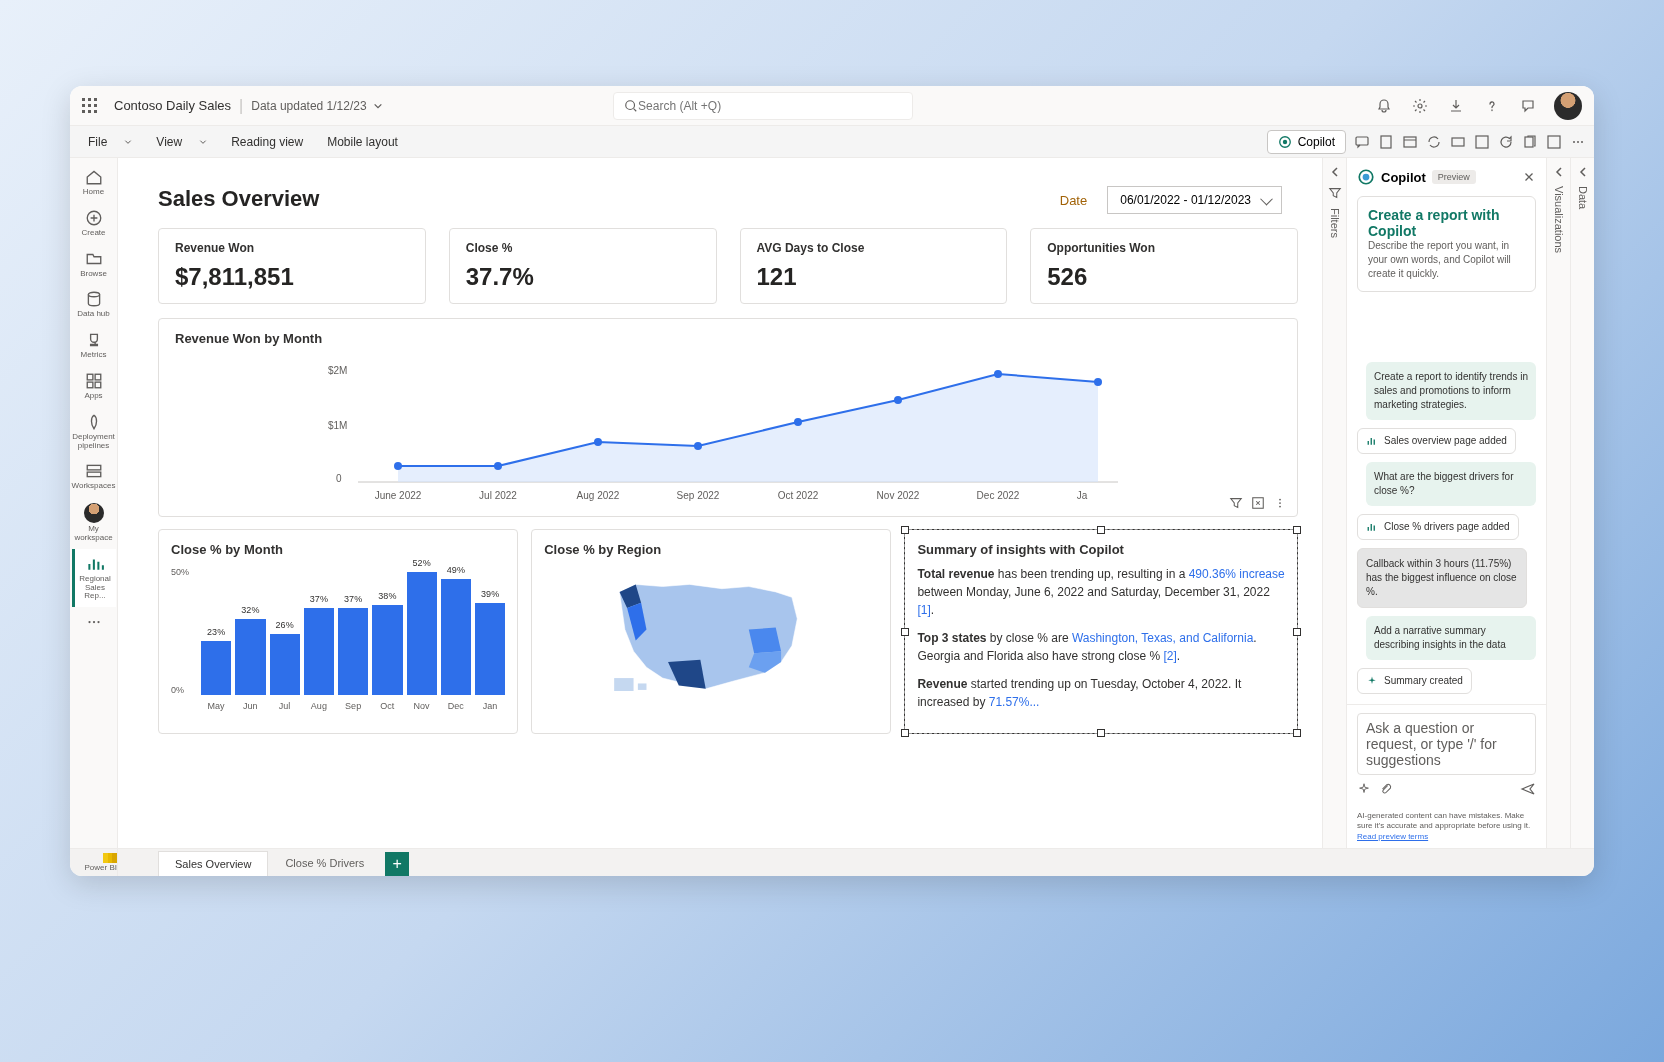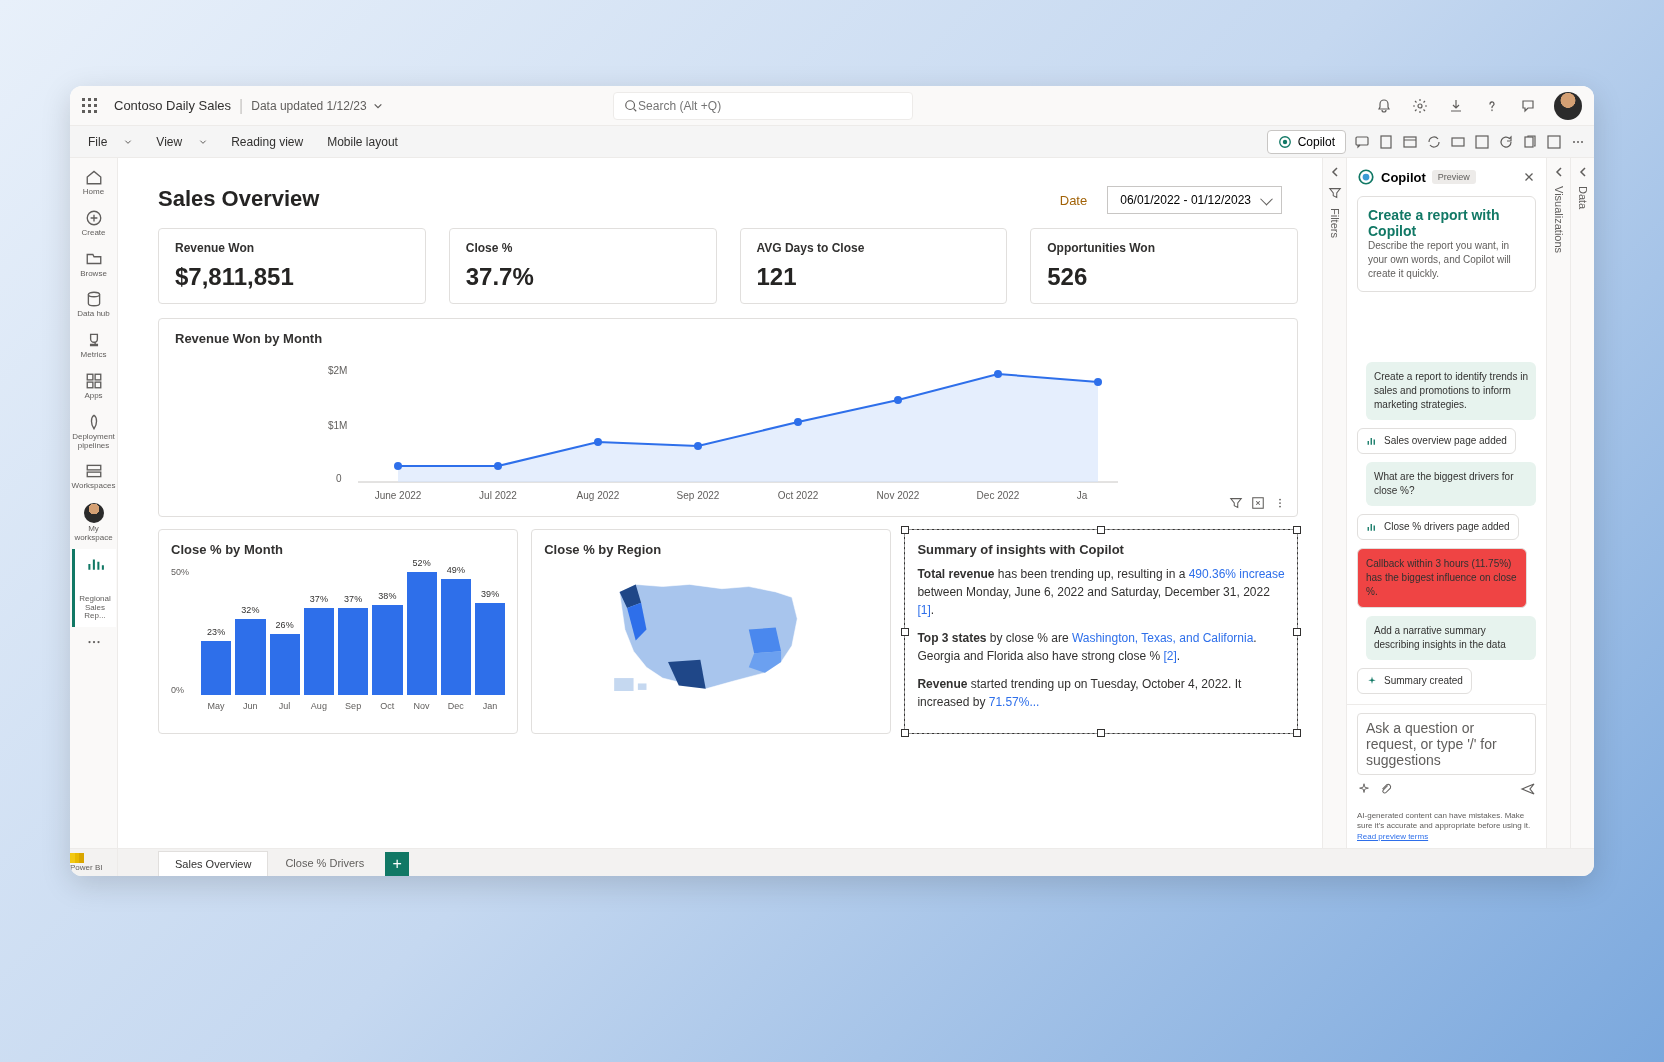--- a/index.html
+++ b/index.html
@@ -19,21 +19,21 @@
 .avatar { width: 28px; height: 28px; border-radius: 50%; background: radial-gradient(circle at 50% 30%, #d4a074 30%, #2b2b2b 32%); }
 .ribbon { height: 32px; background: #f5f5f5; display: flex; align-items: center; border-bottom: 1px solid #edebe9; padding: 0 8px; }
 .ribbon-left { display: flex; gap: 4px; }
 .ribbon-item { font-size: 12px; color: #323130; padding: 4px 10px; cursor: pointer; display: flex; align-items: center; gap: 17px; }
 .ribbon-right { margin-left: auto; display: flex; align-items: center; gap: 8px; }
 .copilot-btn { border: 1px solid #c8c6c4; border-radius: 4px; padding: 4px 10px; font-size: 12px; display: flex; align-items: center; gap: 6px; background: #fff; cursor: pointer; }
 .mini-icon { width: 16px; height: 16px; color: #605e5c; }
 .body-row { flex: 1; display: flex; overflow: hidden; }
 .leftrail { width: 48px; background: #faf9f8; border-right: 1px solid #edebe9; display: flex; flex-direction: column; align-items: center; padding-top: 4px; }
 .rail-item { width: 44px; padding: 6px 0; display: flex; flex-direction: column; align-items: center; cursor: pointer; font-size: 8px; color: #605e5c; text-align: center; line-height: 1.1; }
-.rail-item.active { border-left: 3px solid #117865; background: #fff; gap: 20px; }
+.rail-item.active { border-left: 3px solid #117865; background: #fff; }
 .rail-icon { width: 18px; height: 18px; margin-bottom: 2px; }
 .rail-avatar { width: 20px; height: 20px; border-radius: 50%; background: radial-gradient(circle at 50% 30%, #d4a074 30%, #2b2b2b 32%); margin-bottom: 2px; }
 .main { flex: 1; display: flex; }
 .canvas { flex: 1; background: #fff; padding: 28px 24px 8px 40px; overflow: hidden; position: relative; }
 .page-title { font-size: 22px; font-weight: 600; color: #252423; margin-bottom: 16px; }
 .date-row { position: absolute; top: 28px; right: 40px; display: flex; align-items: center; gap: 20px; font-size: 13px; }
 .date-label { color: #a16207; }
 .date-select { border: 1px solid #c8c6c4; padding: 6px 30px 6px 12px; font-size: 12px; cursor: pointer; position: relative; }
 .date-select::after { content: ''; position: absolute; right: 10px; top: 50%; width: 8px; height: 8px; border-right: 1.5px solid #605e5c; border-bottom: 1.5px solid #605e5c; transform: translateY(-60%) rotate(45deg); }
 .kpi-row { display: flex; gap: 23px; margin-bottom: 14px; }
@@ -62,21 +62,21 @@
 .copilot-card-desc { font-size: 10px; color: #605e5c; line-height: 1.4; }
 .copilot-messages { flex: 1; display: flex; flex-direction: column; justify-content: flex-end; padding: 10px; gap: 8px; }
 .msg-user { background: #e7f3ee; border-radius: 6px; padding: 8px; font-size: 10px; color: #323130; align-self: flex-end; max-width: 170px; line-height: 1.4; }
 .msg-system { background: #fff; border: 1px solid #e1dfdd; border-radius: 6px; padding: 6px 8px; font-size: 10px; color: #323130; align-self: flex-start; display: flex; align-items: center; gap: 6px; }
 .copilot-input-row { border-top: 1px solid #edebe9; padding: 8px 10px; }
 .copilot-input { width: 100%; border: 1px solid #e1dfdd; border-radius: 4px; padding: 6px 8px; font-size: 14px; color: #605e5c; margin-bottom: 6px; }
 .copilot-foot { display: flex; align-items: center; gap: 8px; justify-content: space-between; }
 .disclaimer { font-size: 8px; color: #605e5c; padding: 6px 10px; line-height: 1.3; }
 .right-rails { width: 24px; border-left: 1px solid #edebe9; background: #faf9f8; display: flex; flex-direction: column; align-items: center; padding-top: 8px; gap: 8px; }
 .tabbar { height: 28px; background: #f3f2f1; display: flex; align-items: flex-end; border-top: 1px solid #edebe9; }
-.pbi-corner { width: 48px; height: 28px; display: flex; flex-direction: column; align-items: flex-start; justify-content: center; font-size: 8px; color: #605e5c; border-right: 1px solid #edebe9; }
+.pbi-corner { width: 48px; height: 28px; display: flex; flex-direction: column; align-items: flex-end; justify-content: center; font-size: 8px; color: #605e5c; border-right: 1px solid #edebe9; }
 .pbi-logo { width: 14px; height: 10px; background: linear-gradient(to right, #f2c811 33%, #e8b900 33% 66%, #d9a600 66%); }
 .tab { padding: 6px 16px; font-size: 11px; color: #605e5c; border: 1px solid transparent; cursor: pointer; }
 .tab.active { background: #fff; border: 1px solid #e1dfdd; border-bottom-color: #fff; color: #323130; margin-bottom: -1px; }
 .tab-add { width: 24px; height: 24px; background: #117865; color: #fff; display: flex; align-items: center; justify-content: center; font-size: 16px; margin-left: 4px; cursor: pointer; }
 .chev-left { width: 12px; height: 12px; }
 svg { display: block; }
 .bar-chart { display: flex; align-items: flex-end; height: 130px; gap: 4px; position: relative; padding-left: 30px; }
 .bar { flex: 1; background: #2e6fea; position: relative; }
 .bar-label { position: absolute; top: -14px; left: 50%; transform: translateX(-50%); font-size: 9px; color: #323130; }
 .bar-x { position: absolute; bottom: -16px; left: 50%; transform: translateX(-50%); font-size: 9px; color: #605e5c; }
@@ -465,21 +465,21 @@
               </svg>
               <span>Sales overview page added</span>
             </div>
           <div class="msg-user">What are the biggest drivers for close %?</div>
           <div class="msg-system">
               <svg width="12" height="12" viewBox="0 0 16 16">
                 <path d="M3 13V8M7 13V4M11 13V6" stroke="#117865" stroke-width="1.8"></path>
               </svg>
               <span>Close % drivers page added</span>
             </div>
-          <div class="msg-user" style="align-self:flex-start;background:#ef4444;border:1px solid #e1dfdd;">Callback within 3 hours (11.75%) has the biggest influence on close %.</div>
+          <div class="msg-user" style="align-self:flex-start;background:#e5e5e5;border:1px solid #e1dfdd;">Callback within 3 hours (11.75%) has the biggest influence on close %.</div>
           <div class="msg-user">Add a narrative summary describing insights in the data</div>
           <div class="msg-system">
               <svg width="12" height="12" viewBox="0 0 16 16">
                 <path d="M8 2l1 4 4 1-4 1-1 4-1-4-4-1 4-1z" fill="#117865"></path>
               </svg>
               <span>Summary created</span>
             </div>
         </div>
         <div class="copilot-input-row">
           <div class="copilot-input">Ask a question or request, or type '/' for suggestions</div>

